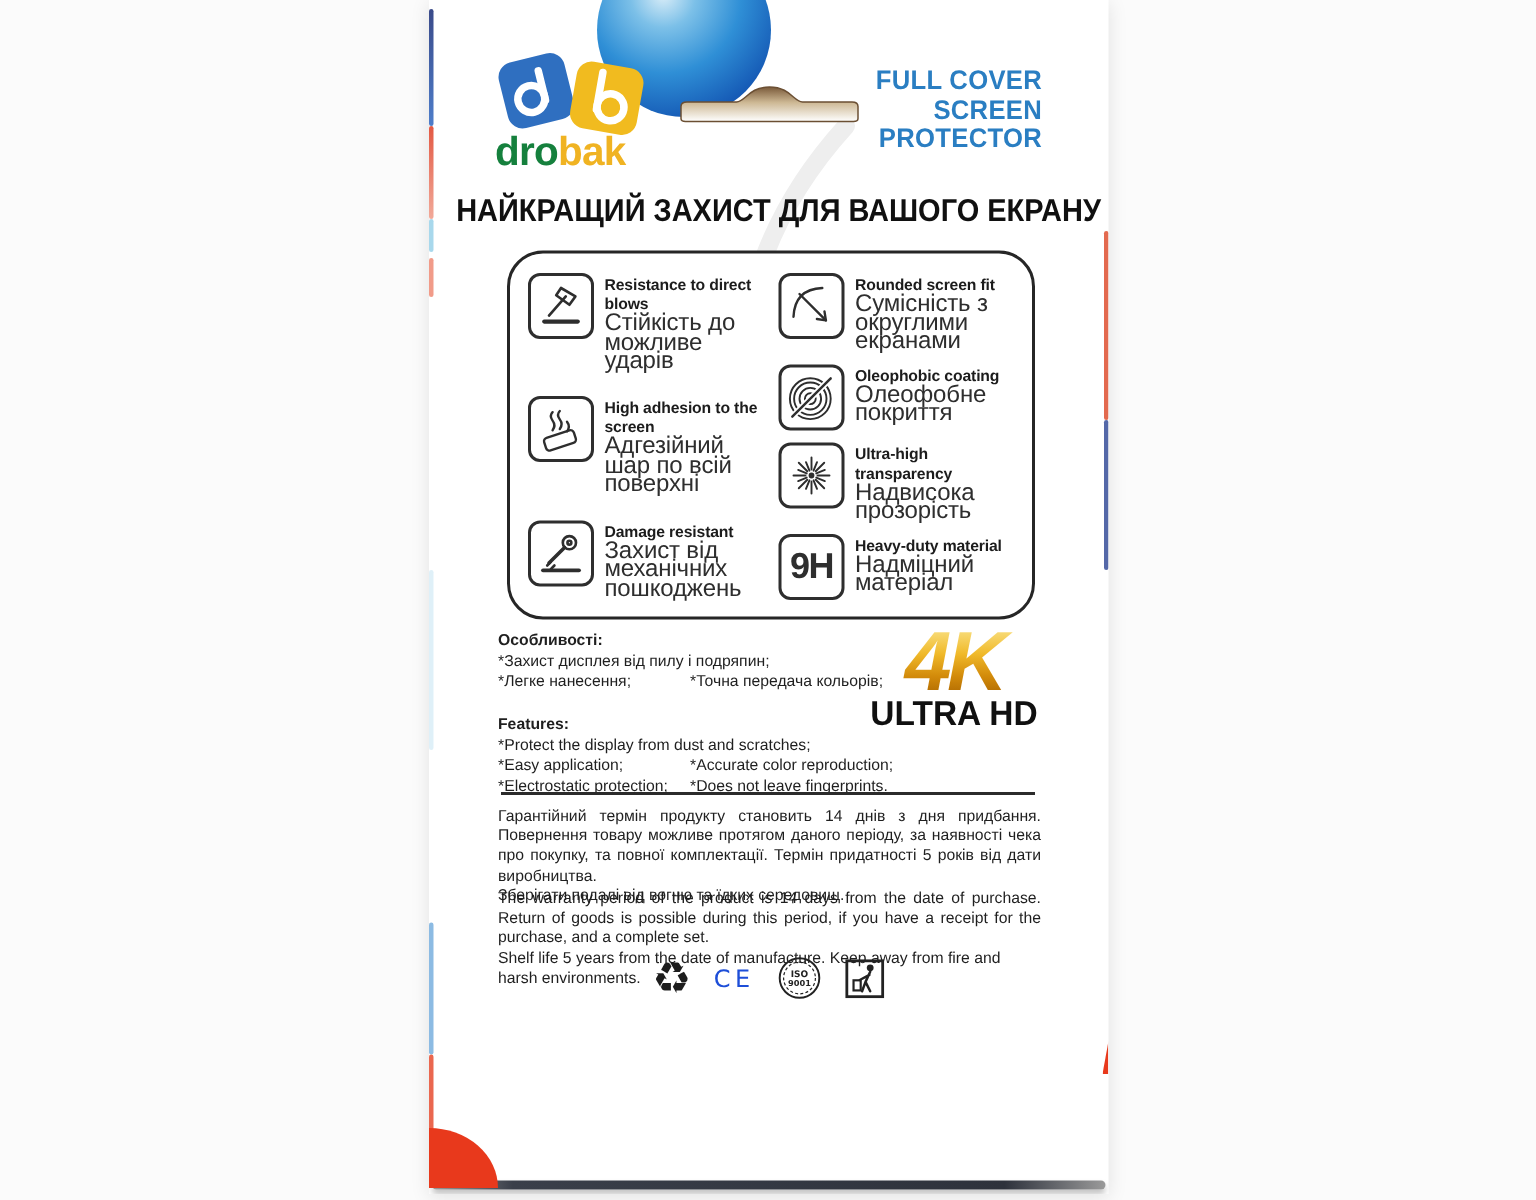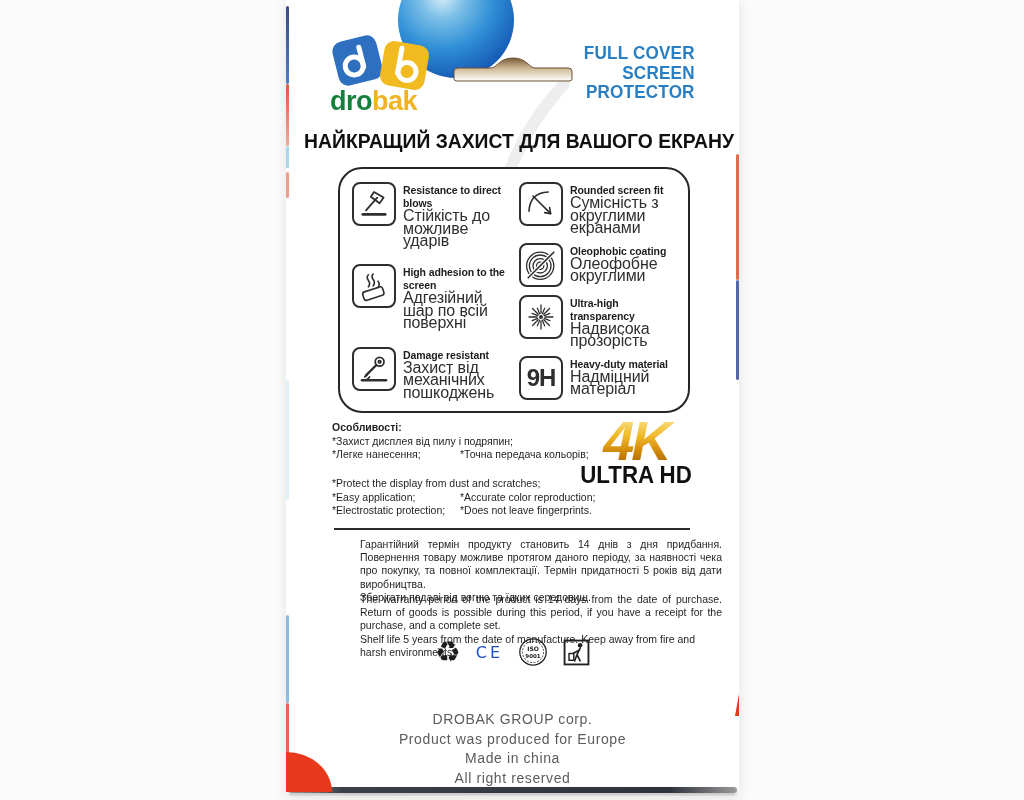--- a/index.html
+++ b/index.html
@@ -66,21 +66,21 @@
   .en-flist{left:46px;top:477px;width:290px;}
   
   .badge4k{position:absolute;left:286px;top:416px;width:128px;text-align:center;}
   .badge4k .k4{
     font-size:56px;font-weight:800;font-style:italic;letter-spacing:-3px;line-height:50px;
     background:linear-gradient(180deg,#f9e083 5%,#f0b929 40%,#d28a0a 70%,#a96400 100%);
     -webkit-background-clip:text;background-clip:text;color:transparent;
   }
   .badge4k .uhd{font-size:23px;font-weight:800;color:#101010;letter-spacing:0px;margin-top:-4px;transform:scaleX(0.97);}
   .divider{position:absolute;left:48px;top:528px;width:356px;height:2px;background:#2b2b2b;}
-  .warranty{position:absolute;left:46px;width:362px;font-size:10.5px;line-height:13.2px;color:#1f1f1f;font-weight:500;text-align:justify;margin-left:28px;}
+  .warranty{position:absolute;left:46px;width:362px;font-size:10.5px;line-height:13.2px;color:#1f1f1f;font-weight:500;text-align:justify;}
   .warranty.uk{top:538px;}
   .warranty.en{top:593px;}
   .warranty .p2{text-align:left;}
   
   .certs{position:absolute;left:0;right:0;top:636px;display:flex;align-items:center;justify-content:center;gap:15px;height:32px;}
   .recycle{font-family:"DejaVu Sans", sans-serif;font-size:29px;color:#1d1d1d;line-height:30px;}
   .cemark{font-family:"DejaVu Sans", sans-serif;font-size:16px;font-weight:500;color:#1d4ed8;letter-spacing:3px;}
   
   .footer{position:absolute;left:0;right:0;top:710px;text-align:center;color:#5c5c5c;font-size:14px;line-height:19.5px;letter-spacing:0.6px;}
   .bottom-edge{
@@ -220,21 +220,21 @@
               <circle cx="19" cy="21" r="4.5"></circle>
               <circle cx="19" cy="21" r="9"></circle>
               <circle cx="19" cy="21" r="13.5"></circle>
               <circle cx="19" cy="21" r="17"></circle>
               <path d="M4 36 L36 4" stroke="#ffffff" stroke-width="5"></path>
               <path d="M4 36 L36 4" stroke="#2e2e2e" stroke-width="2"></path>
             </svg>
           </div>
           <div class="ftext">
             <div class="en">Oleophobic coating</div>
-            <div class="uk">Олеофобне округлими</div>
+            <div class="uk">Олеофобне покриття</div>
           </div>
         </div>
 
         <div class="fcell">
           <div class="ficon">
             <svg width="32" height="32" viewBox="0 0 40 40" fill="none" stroke="#2e2e2e" stroke-width="1.6" stroke-linecap="round">
               <path d="M25 20 H35 M20 25 V35 M15 20 H5 M20 15 V5"></path>
               <path d="M23.5 16.5 L30.6 9.4 M23.5 23.5 L30.6 30.6 M16.5 23.5 L9.4 30.6 M16.5 16.5 L9.4 9.4"></path>
               <path d="M24 18.3 L31.1 15.4 M21.7 24 L24.6 31.1 M16 21.7 L8.9 24.6 M18.3 16 L15.4 8.9"></path>
               <path d="M24 21.7 L31.1 24.6 M18.3 24 L15.4 31.1 M16 18.3 L8.9 15.4 M21.7 16 L24.6 8.9"></path>
@@ -272,20 +272,21 @@
       </tbody>
         </table>
     </div>
 
     <div class="badge4k">
       <div class="k4">4K</div>
       <div class="uhd">ULTRA HD</div>
     </div>
 
     <div class="flist en-flist">
+      <div class="ttl">Features:</div>
       <div>*Protect the display from dust and scratches;</div>
       <table>
         <tbody>
             <tr>
           <td class="c1">*Easy application;</td>
           <td>*Accurate color reproduction;</td>
         </tr>
         <tr>
           <td class="c1">*Electrostatic protection;</td>
           <td>*Does not leave fingerprints.</td>
@@ -315,25 +316,19 @@
         <text x="15" y="20.5" text-anchor="middle" font-family="DejaVu Sans, sans-serif" font-size="5.5" font-weight="bold" fill="#222">9001</text>
       </svg>
       <svg width="27" height="27" viewBox="0 0 26 26">
         <rect x="1.5" y="1.5" width="23" height="23" fill="none" stroke="#222" stroke-width="1.8"></rect>
         <circle cx="16.5" cy="6" r="2.2" fill="#222"></circle>
         <path d="M16.5 8.5 L13.5 15 M16 10.5 L9.8 13.8 M13.5 15 L11.3 21 M13.5 15 L16.5 21" fill="none" stroke="#222" stroke-width="1.6" stroke-linecap="round"></path>
         <rect x="5.8" y="14" width="4.6" height="6.5" fill="none" stroke="#222" stroke-width="1.4"></rect>
       </svg>
     </div>
 
-    <div class="footer">
-      <div>DROBAK GROUP corp.</div>
-      <div>Product was produced for Europe</div>
-      <div>Made in china</div>
-      <div>All right reserved</div>
-    </div>
 
     <div class="bottom-edge"></div>
     <div class="red-corner"></div>
     <div class="red-sliver"></div>
 
   </div>
 </div>
 
 </body></html>

